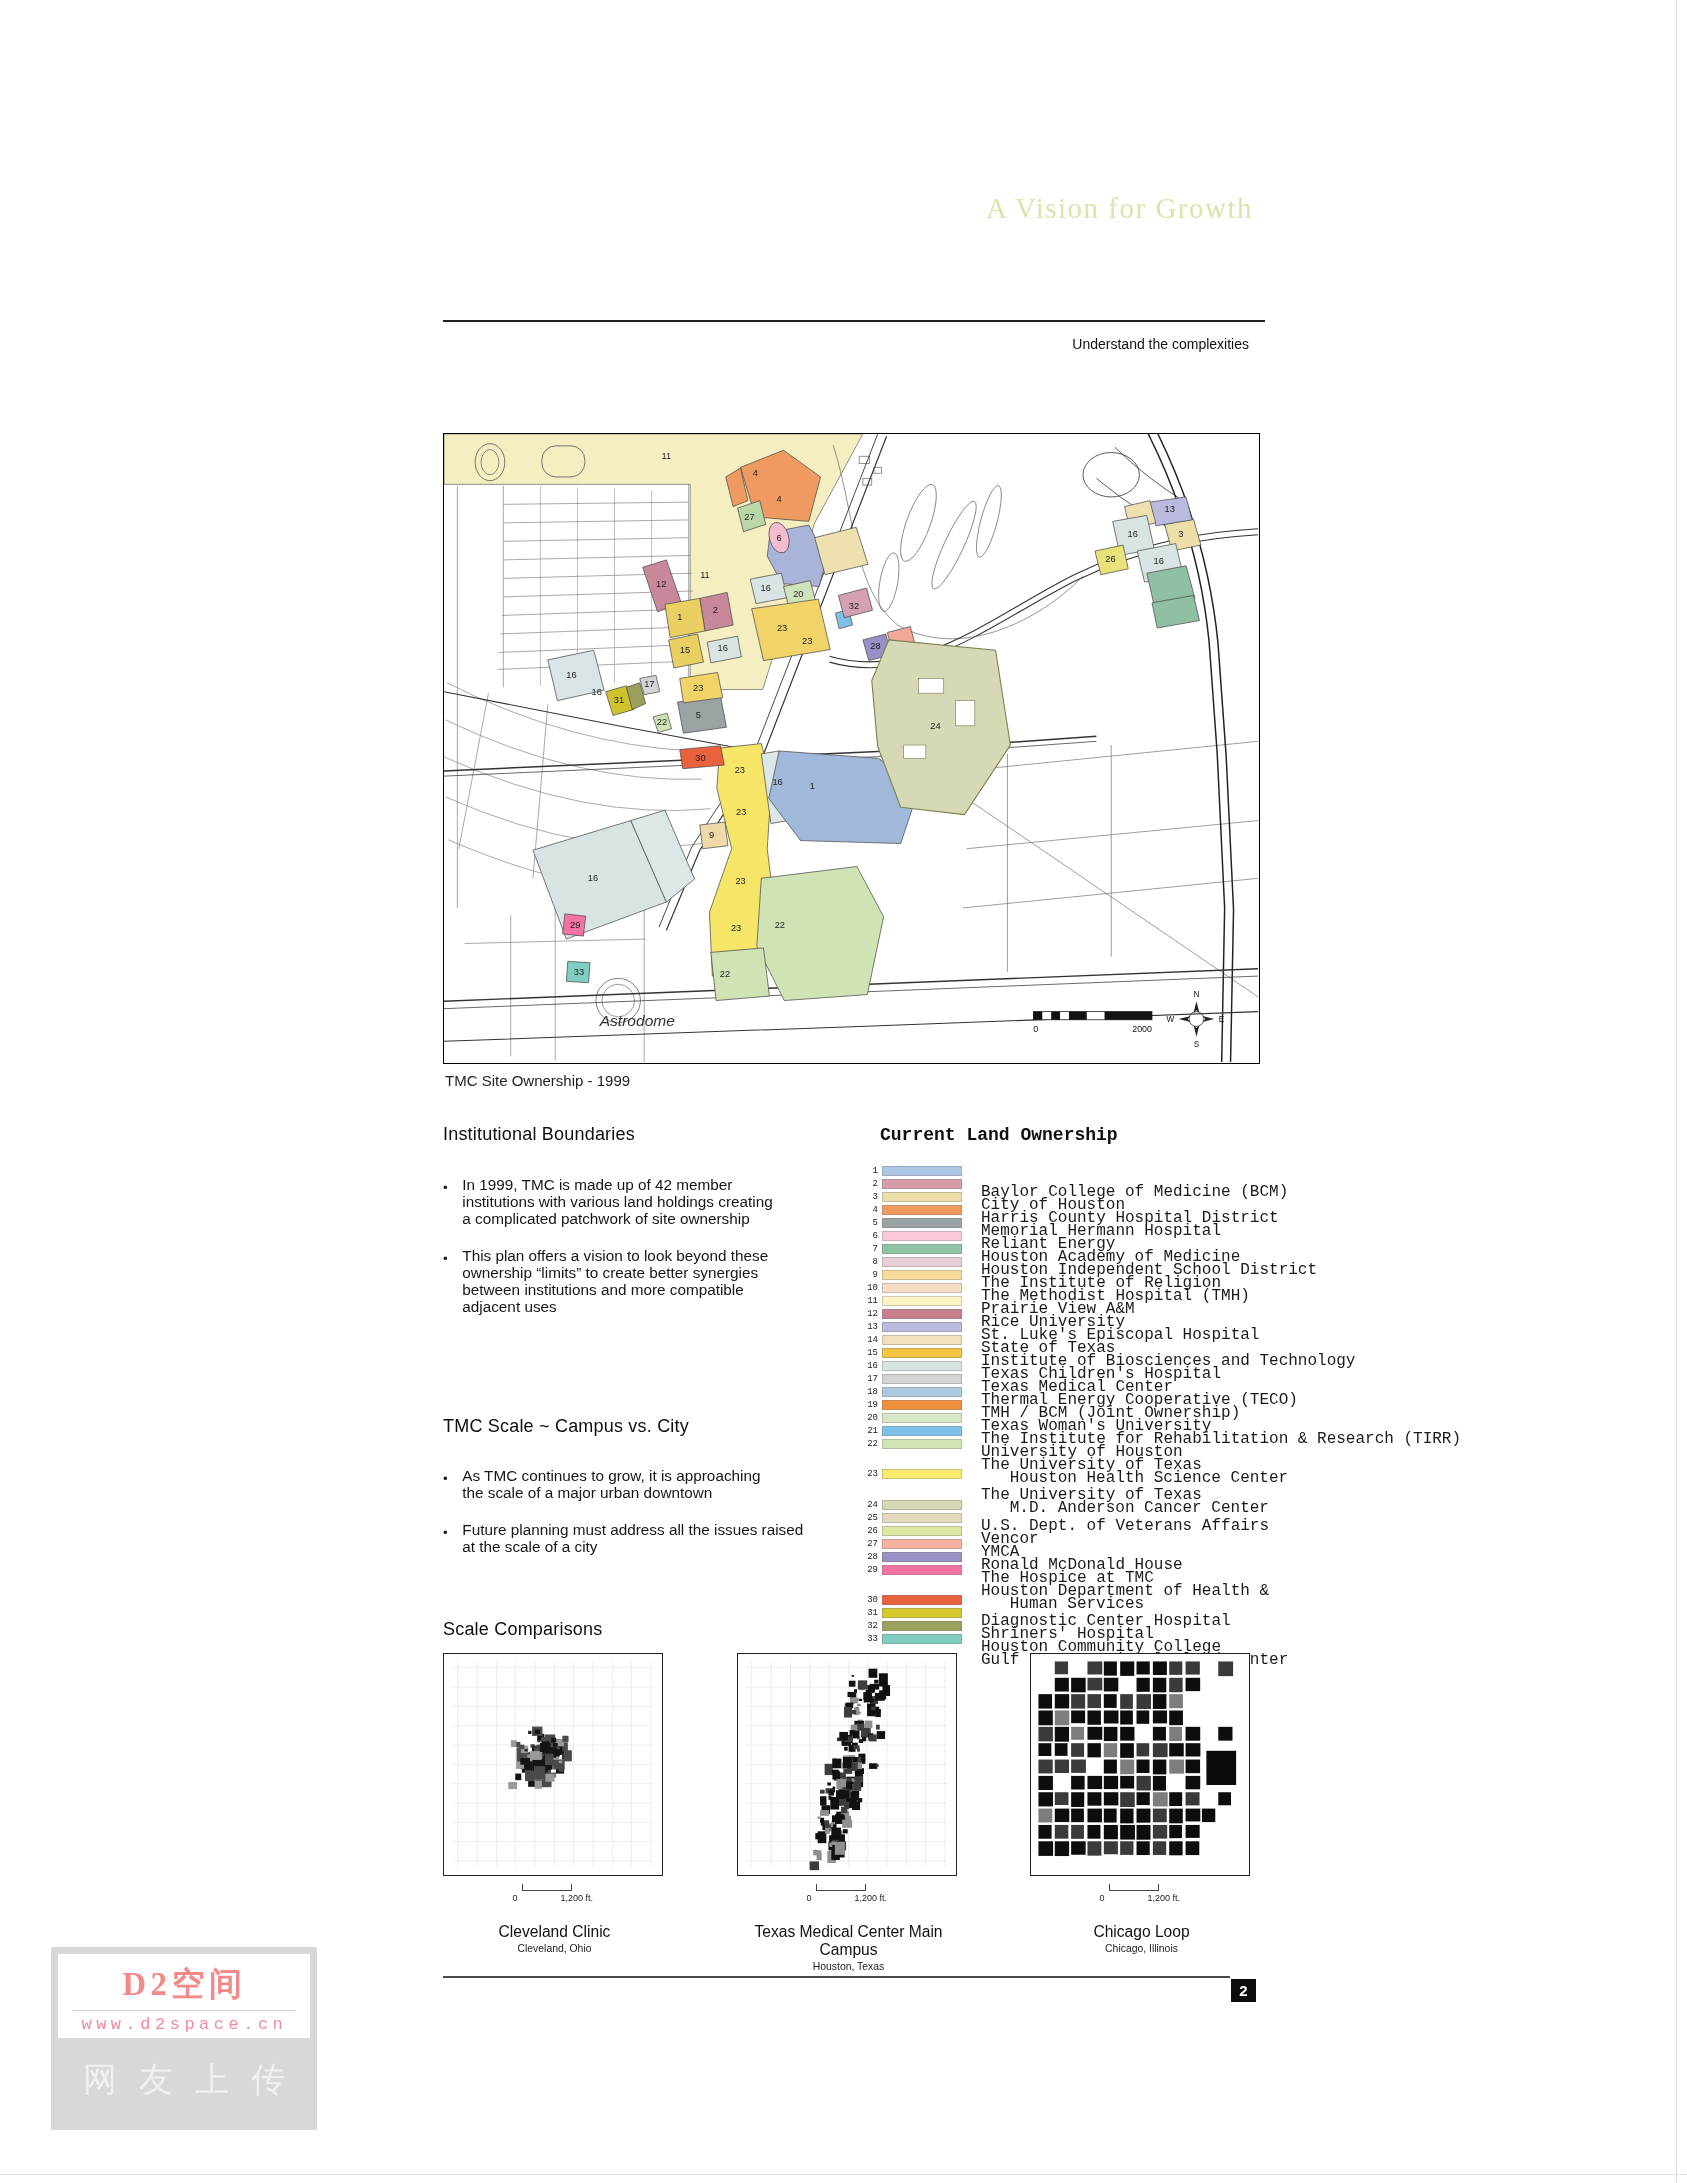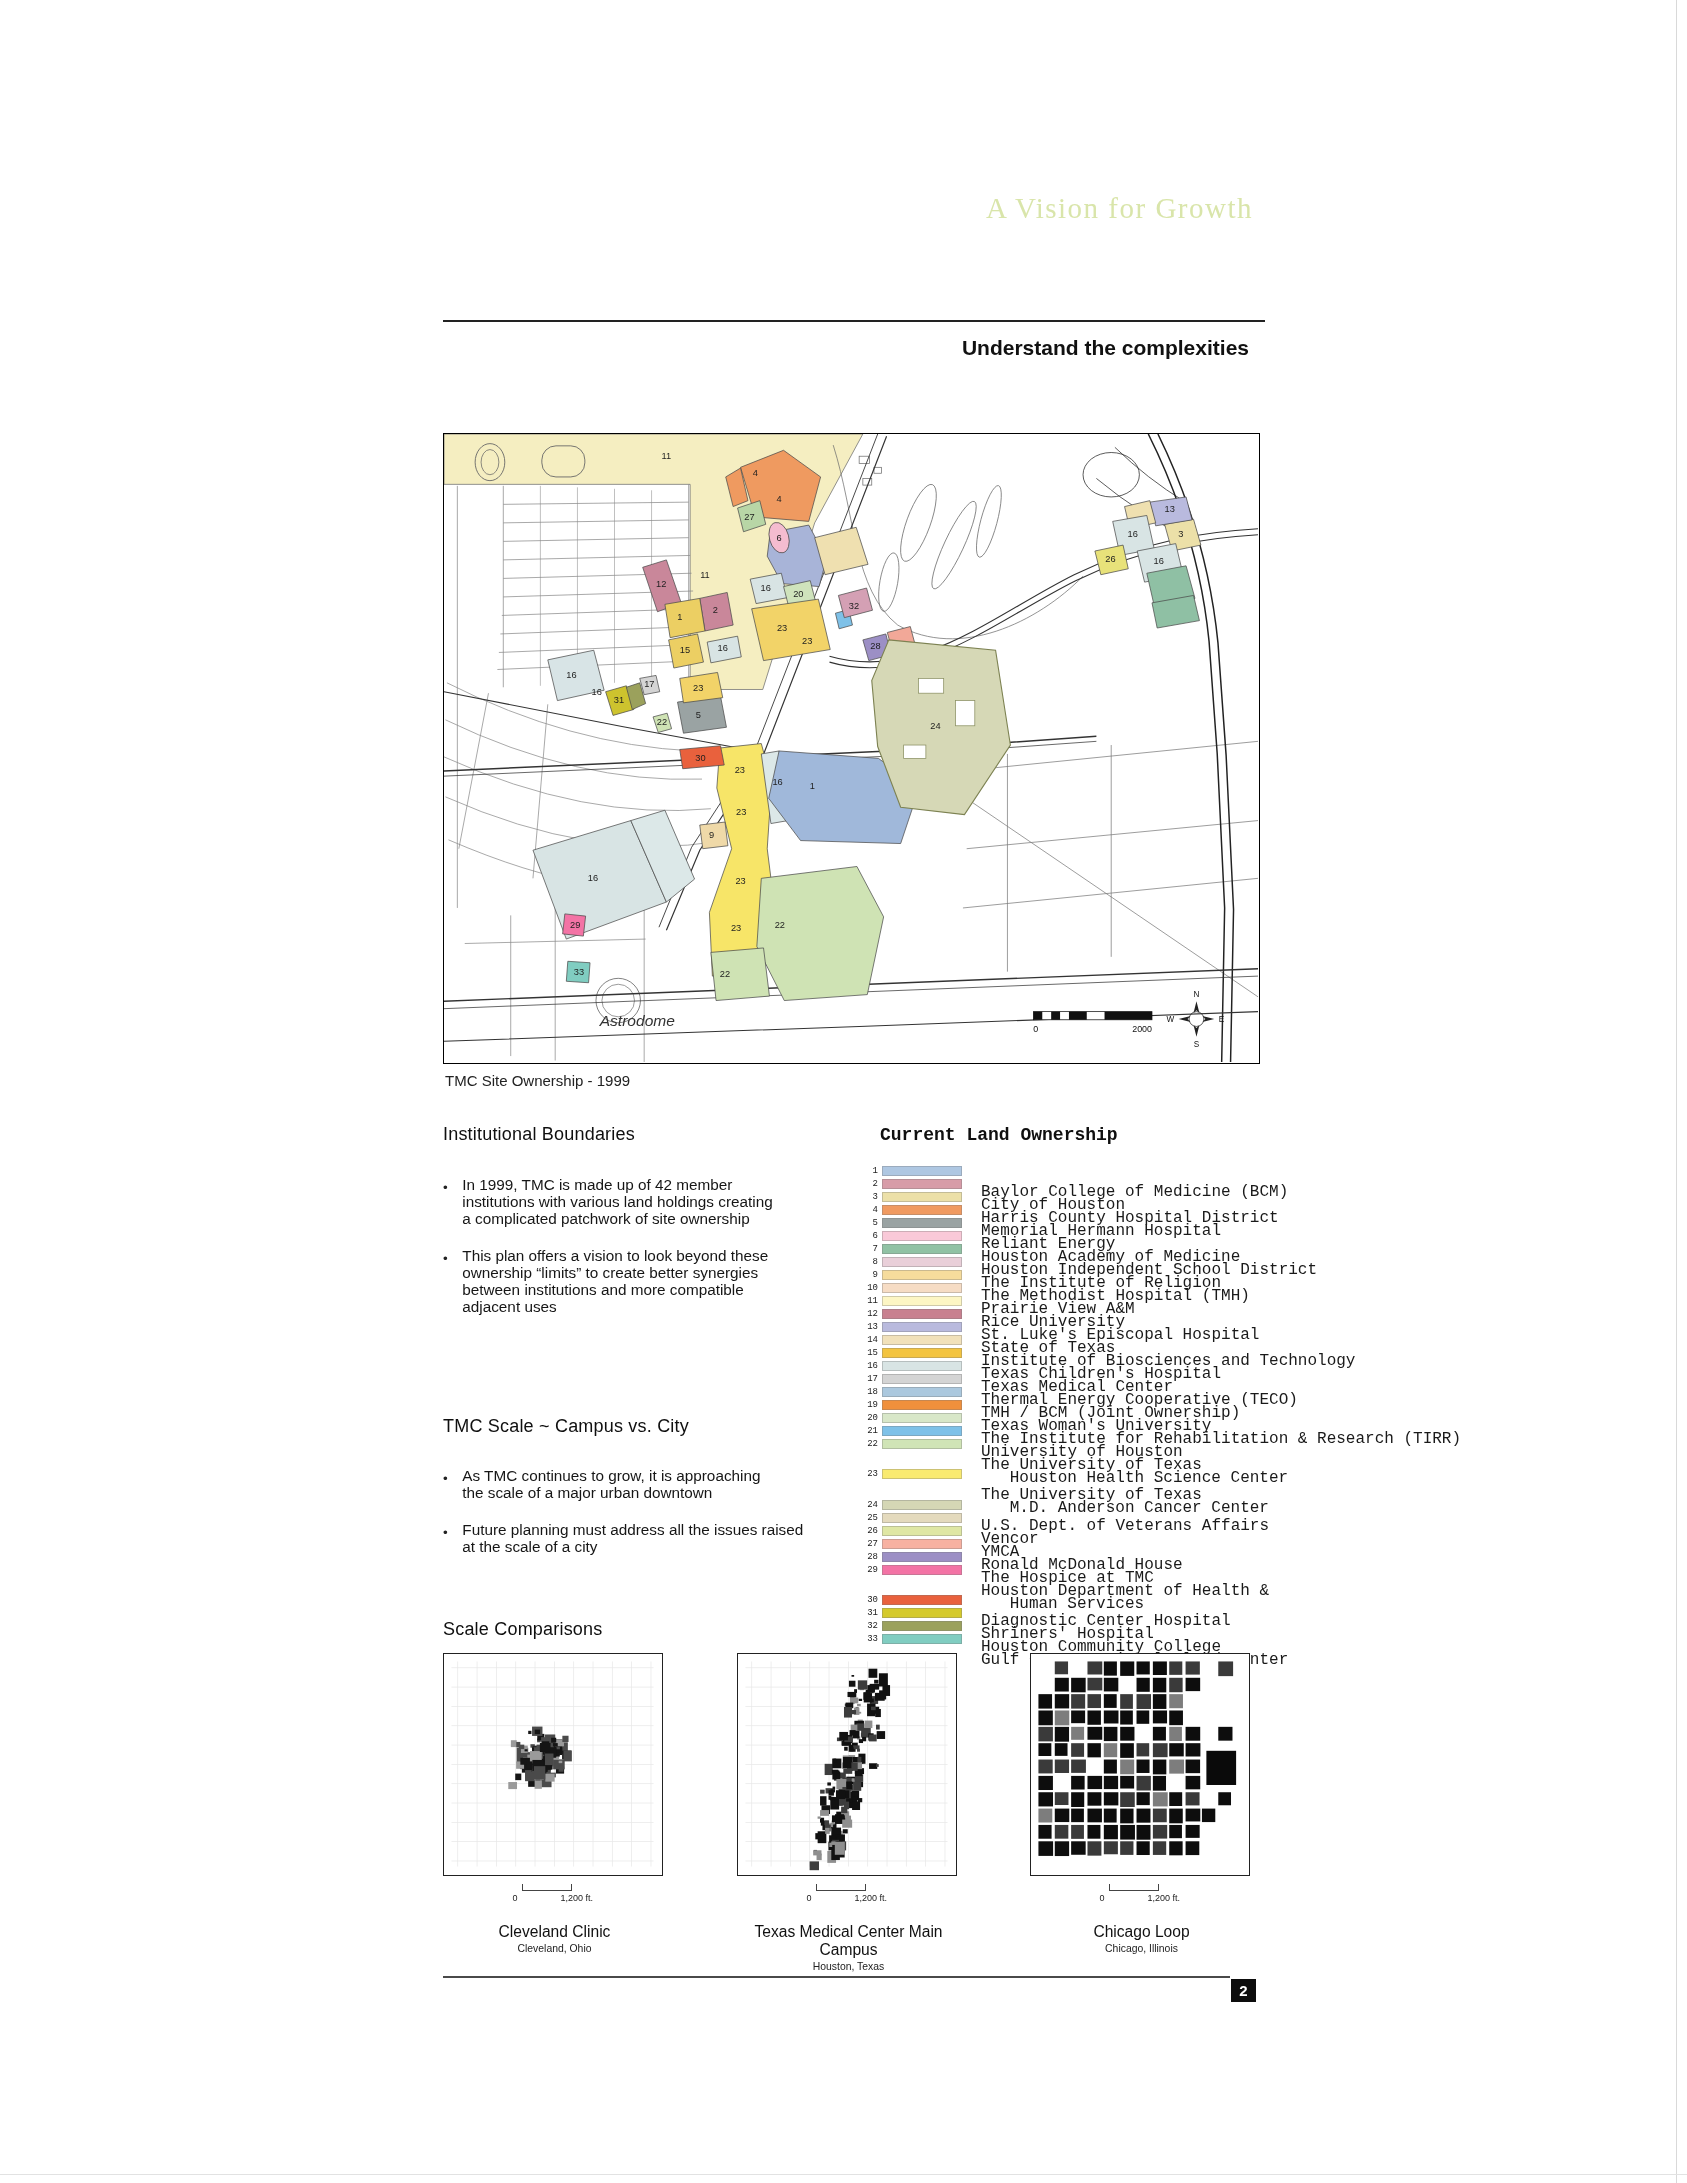--- a/index.html
+++ b/index.html
@@ -5,21 +5,21 @@
   html,body{margin:0;padding:0;background:#ffffff;}
   .page{position:relative;width:1688px;height:2183px;background:#ffffff;overflow:hidden;
         font-family:"Liberation Sans",sans-serif;color:#1c1c1c;}
   .abs{position:absolute;}
 
   
   .eyebrow{top:192px;right:435px;font-family:"Liberation Serif",serif;font-size:29px;
            letter-spacing:1.5px;color:#d9e5aa;font-weight:400;}
   .doc-title{top:272px;right:423px;font-size:42px;font-weight:bold;letter-spacing:0.7px;color:#111;}
   .title-rule{top:320px;left:443px;width:822px;height:2.2px;background:#222;}
-  .doc-subtitle{top:336px;right:439px;font-size:21px;font-weight:bold;color:#111;}
+  .doc-subtitle{top:336px;right:439px;font-size:14px;font-weight:normal;color:#111;}
 
   
   .map-frame{top:433px;left:443px;width:817px;height:631px;border:1.5px solid #000;
              box-sizing:border-box;background:#fff;}
   .map-caption{top:1072px;left:445px;font-size:15px;color:#222;}
 
   
   .sec-title{font-size:18px;font-weight:normal;color:#0f0f0f;letter-spacing:0.2px;}
   .bullets{list-style:none;margin:0;padding:0;width:387px;}
   .bullets li{display:flex;margin-bottom:20px;}
@@ -995,17 +995,25 @@
       <span class="sb-zero">0</span>
       <span class="sb-label">1,200 ft.</span>
     </div>
     <div class="cmp-name">Chicago Loop</div>
     <div class="cmp-loc">Chicago, Illinois</div>
   </div>
 
   <div class="abs footer-rule"></div>
   <div class="abs page-box">2</div>
 
+  <div class="abs wm">
+    <div class="wm-card">
+      <div class="wm-logo">D2空间</div>
+      <div class="wm-divider"></div>
+      <div class="wm-url">www.d2space.cn</div>
+    </div>
+    <div class="wm-upload">网友上传</div>
+  </div>
 
   <div class="abs scan-edge-r"></div>
   <div class="abs scan-edge-b"></div>
 </div>
 
 
 </body></html>

